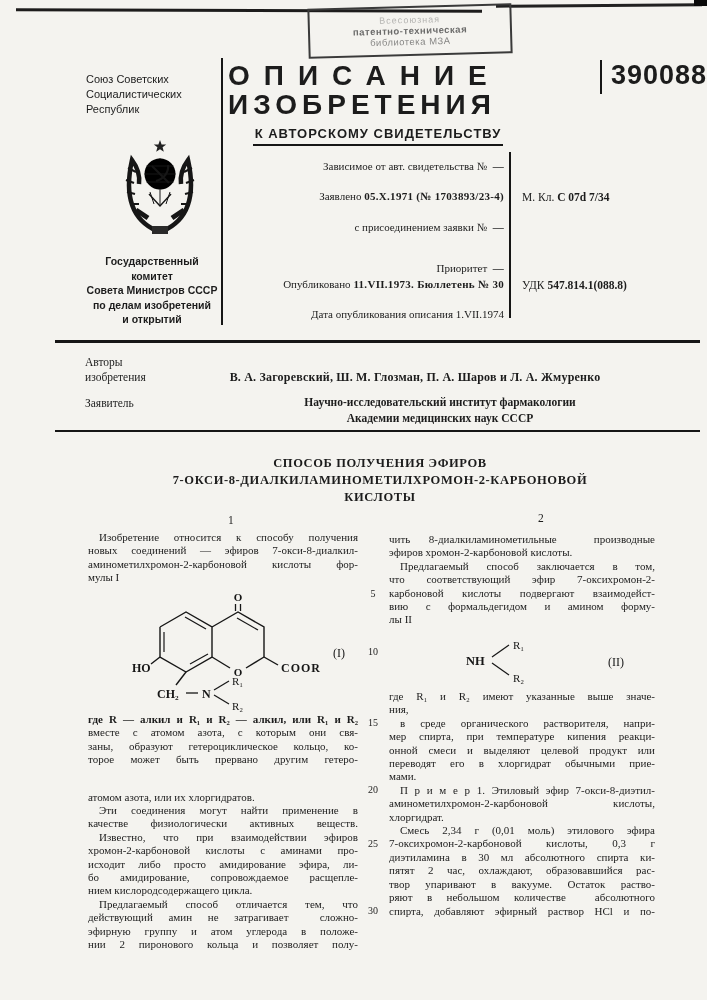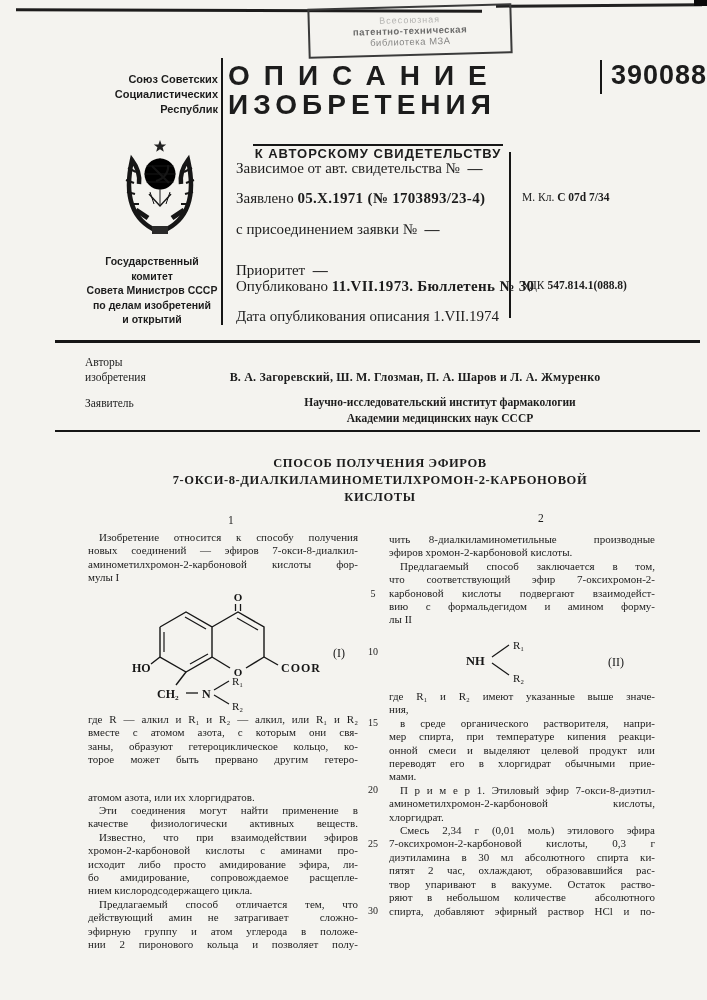--- a/index.html
+++ b/index.html
@@ -9,36 +9,36 @@
   
   .scanline{position:absolute;background:#0a0a0a;}
   
   .stamp{position:absolute;left:308px;top:6px;width:200px;height:46px;border:2px solid #3a3a3a;
          transform:rotate(-1.6deg);display:flex;flex-direction:column;justify-content:center;
          align-items:center;color:#4a4a4a;font-family:"Liberation Sans",sans-serif;}
   .stamp .s0{font-size:9px;opacity:.38;letter-spacing:1px;}
   .stamp .s1{font-size:9.5px;opacity:.8;font-weight:bold;letter-spacing:.5px;}
   .stamp .s2{font-size:9.5px;opacity:.65;letter-spacing:.5px;}
   
-  .union{position:absolute;left:86px;top:72px;width:132px;text-align:right;
-         font-family:"Liberation Sans",sans-serif;font-weight:bold;font-size:11px;line-height:15px;}
+  .union{position:absolute;left:86px;top:72px;width:132px;text-align:left;
+         font-family:"Liberation Sans",sans-serif;font-weight:normal;font-size:11px;line-height:15px;}
   .vline{position:absolute;background:#161616;}
   .big1{position:absolute;left:228px;top:60px;width:270px;font-family:"Liberation Sans",sans-serif;
         font-weight:bold;font-size:28px;letter-spacing:14px;white-space:nowrap;}
   .big2{position:absolute;left:228px;top:89px;width:290px;font-family:"Liberation Sans",sans-serif;
         font-weight:bold;font-size:28px;letter-spacing:5px;white-space:nowrap;}
   .docnum{position:absolute;left:611px;top:60px;font-family:"Liberation Sans",sans-serif;
         font-weight:bold;font-size:27px;letter-spacing:1px;}
   .subtit{position:absolute;left:228px;top:126px;width:300px;text-align:center;
-        font-family:"Liberation Sans",sans-serif;font-weight:bold;font-size:13px;letter-spacing:1px;margin-top:20px;}
+        font-family:"Liberation Sans",sans-serif;font-weight:bold;font-size:13px;letter-spacing:1px;}
   .subul{position:absolute;left:253px;top:144px;width:250px;height:2px;background:#161616;}
   .committee{position:absolute;left:86px;top:254px;width:132px;text-align:center;
         font-family:"Liberation Sans",sans-serif;font-weight:bold;font-size:10.5px;line-height:14.5px;}
   
-  .brow{position:absolute;left:236px;width:268px;font-size:15px;white-space:nowrap;}
+  .brow{position:absolute;left:236px;width:268px;font-size:11px;white-space:nowrap;text-align:right;}
   .brow b{letter-spacing:.3px;}
   .mkl{position:absolute;left:522px;font-size:11.5px;white-space:nowrap;}
   .hrule{position:absolute;left:55px;width:645px;background:#161616;}
   
   .lab{position:absolute;left:85px;font-size:11.5px;}
   .names{position:absolute;left:180px;top:370px;width:470px;text-align:center;
          font-weight:bold;font-size:12px;letter-spacing:.2px;}
   .applicant{position:absolute;left:240px;width:400px;text-align:center;font-weight:bold;
          font-size:11.5px;line-height:16px;}
   
@@ -194,21 +194,21 @@
     <text x="27" y="107" font-size="12" font-weight="bold">CH₂</text>
     <line x1="56" y1="102" x2="68" y2="102" stroke-width="1.3"></line>
     <text x="72" y="107" font-size="12" font-weight="bold">N</text>
     <line x1="84" y1="99" x2="99" y2="90" stroke-width="1.2"></line>
     <line x1="84" y1="104" x2="99" y2="113" stroke-width="1.2"></line>
     <text x="102" y="94" font-size="11">R₁</text>
     <text x="102" y="119" font-size="11">R₂</text>
   </svg>
 
   <div class="col" style="left:88px;top:713px;width:270px;">
-      <div class="ln" style="text-align-last: justify;">где R — алкил и R₁ и R₂ — алкил, или R₁ и R₂</div>
+      <div class="ln" style="text-align-last: justify; font-weight: bold;">где R — алкил и R₁ и R₂ — алкил, или R₁ и R₂</div>
       <div class="ln" style="text-align-last: justify;">вместе с атомом азота, с которым они свя-</div>
       <div class="ln" style="text-align-last: justify;">заны, образуют гетероциклическое кольцо, ко-</div>
       <div class="ln" style="text-align-last: justify;">торое может быть прервано другим гетеро-</div>
       <div class="ln" style="text-align-last: left; margin-top: 24px;">атомом азота, или их хлоргидратов.</div>
       <div class="ln" style="text-align-last: justify;"> Эти соединения могут найти применение в</div>
       <div class="ln" style="text-align-last: justify;">качестве физиологически активных веществ.</div>
       <div class="ln" style="text-align-last: justify;"> Известно, что при взаимодействии эфиров</div>
       <div class="ln" style="text-align-last: justify;">хромон-2-карбоновой кислоты с аминами про-</div>
       <div class="ln" style="text-align-last: justify;">исходит либо просто амидирование эфира, ли-</div>
       <div class="ln" style="text-align-last: justify;">бо амидирование, сопровождаемое расщепле-</div>

